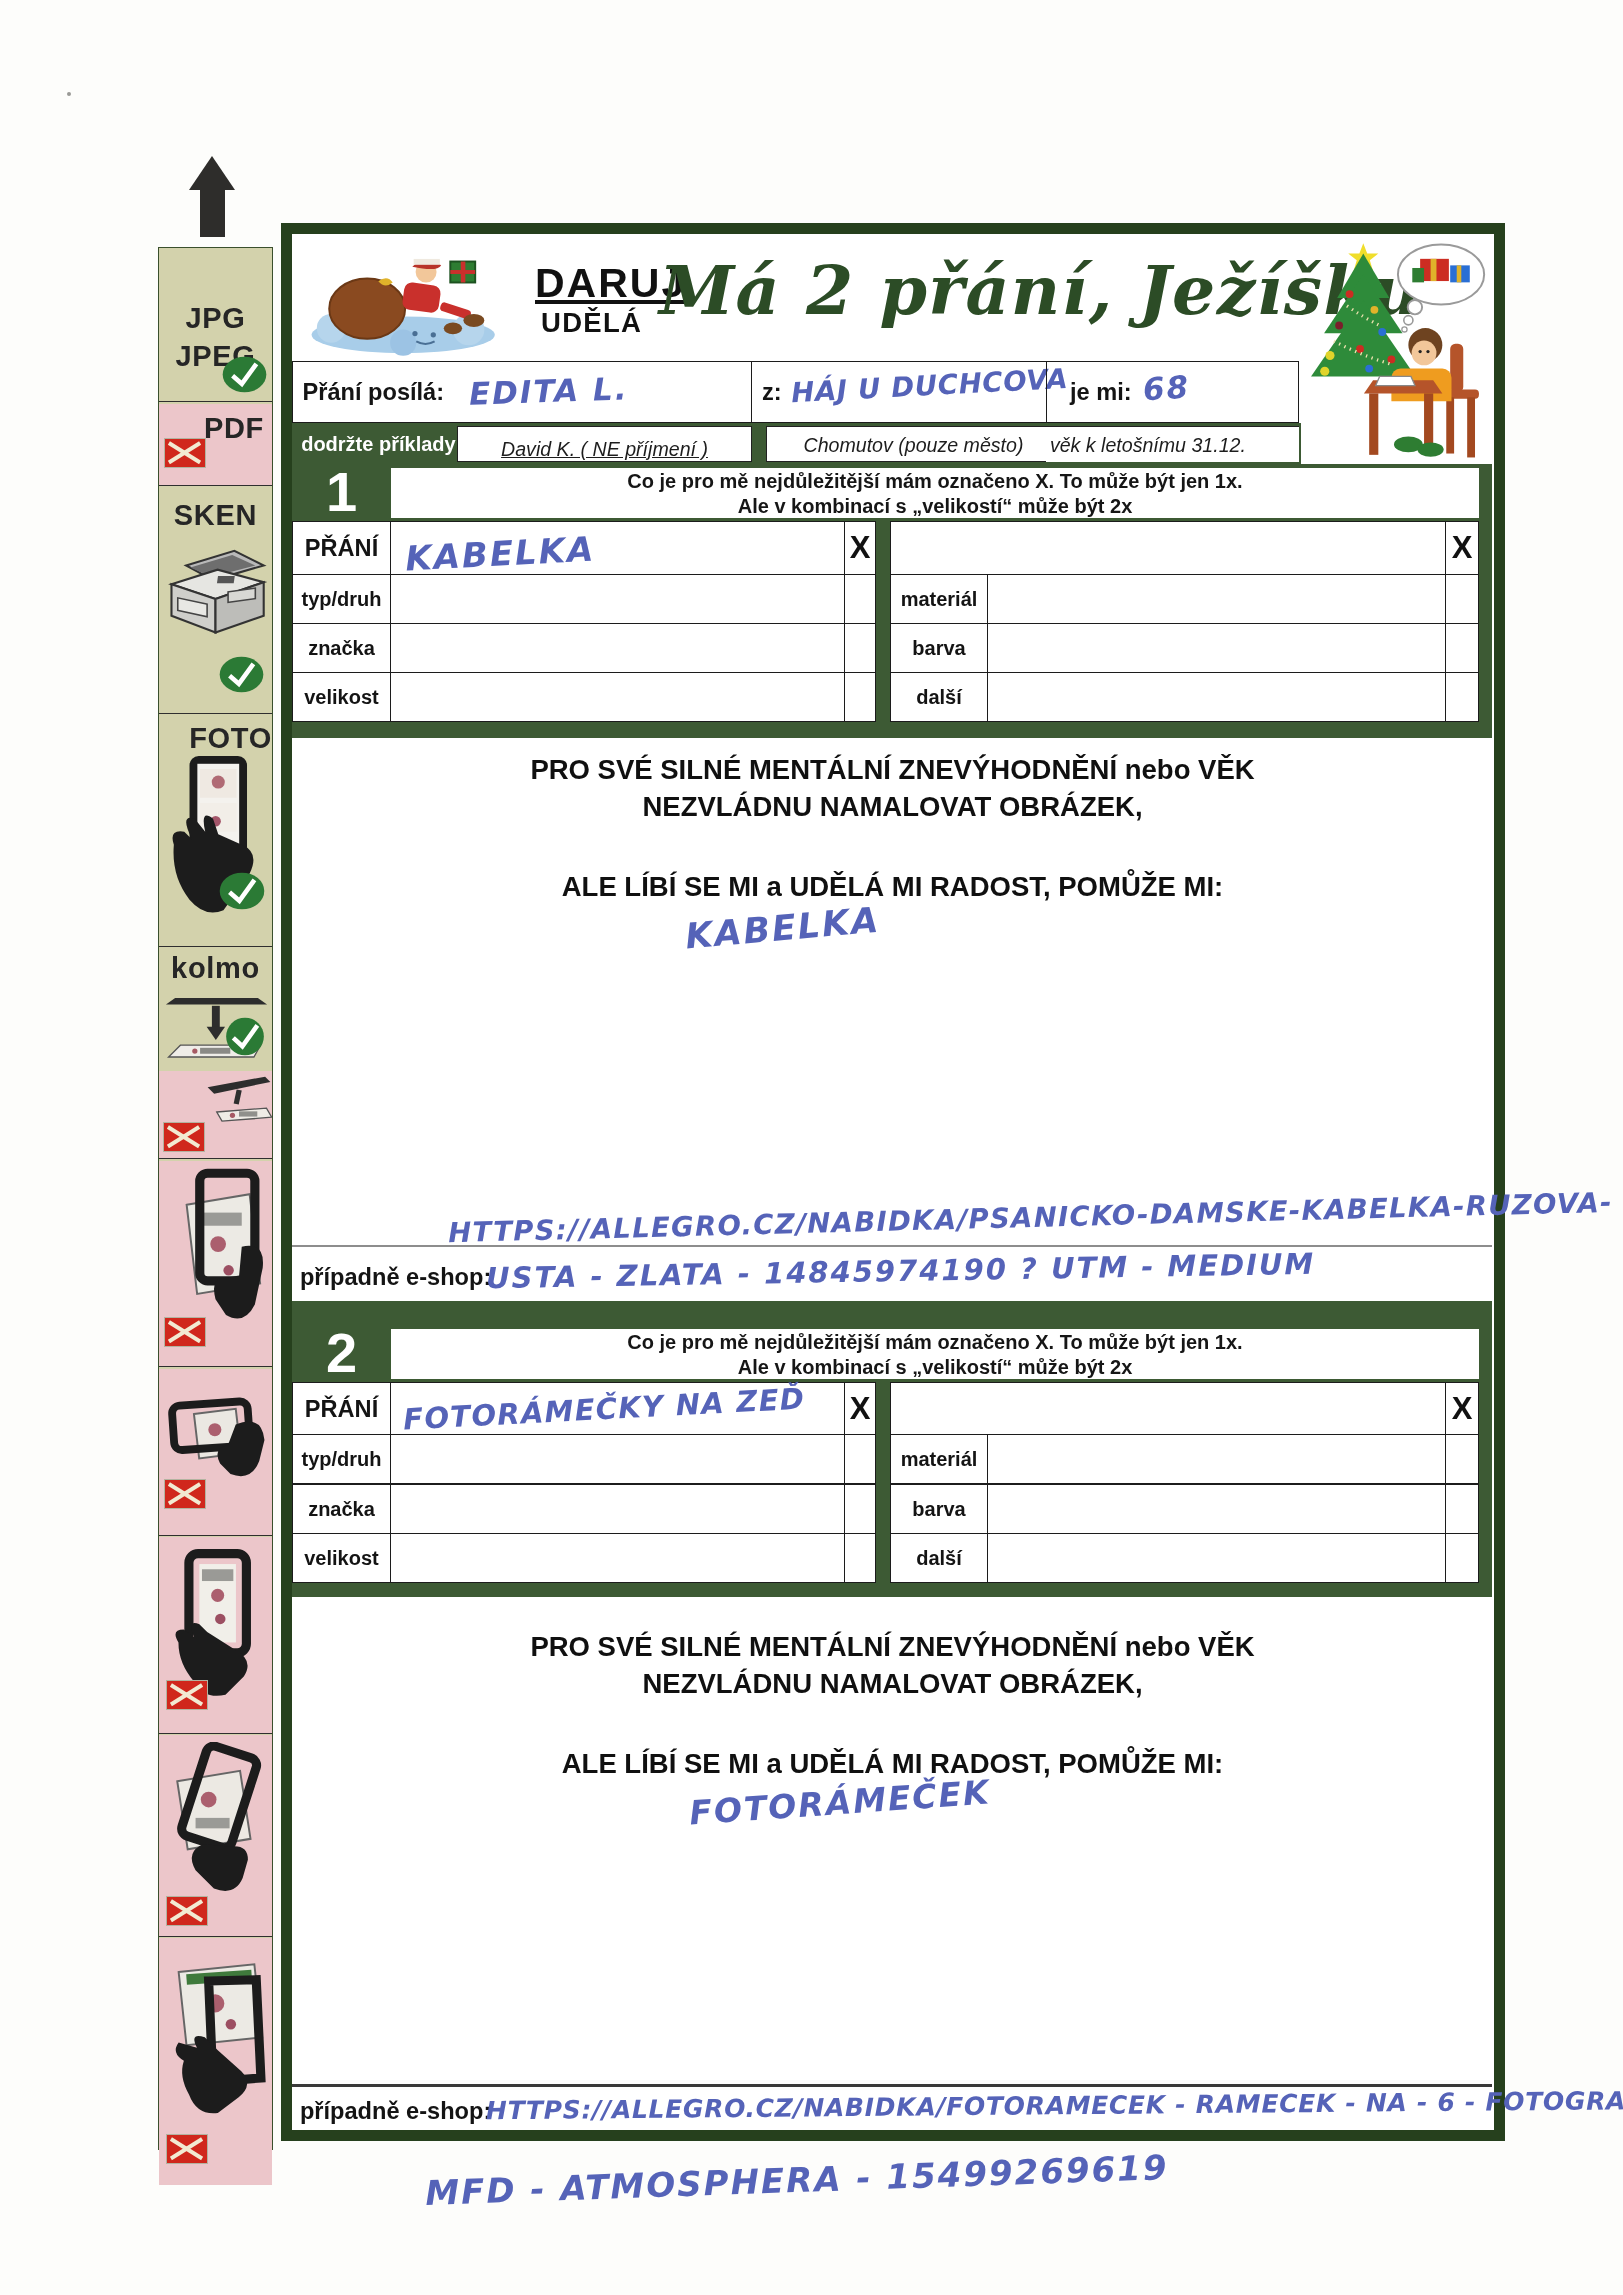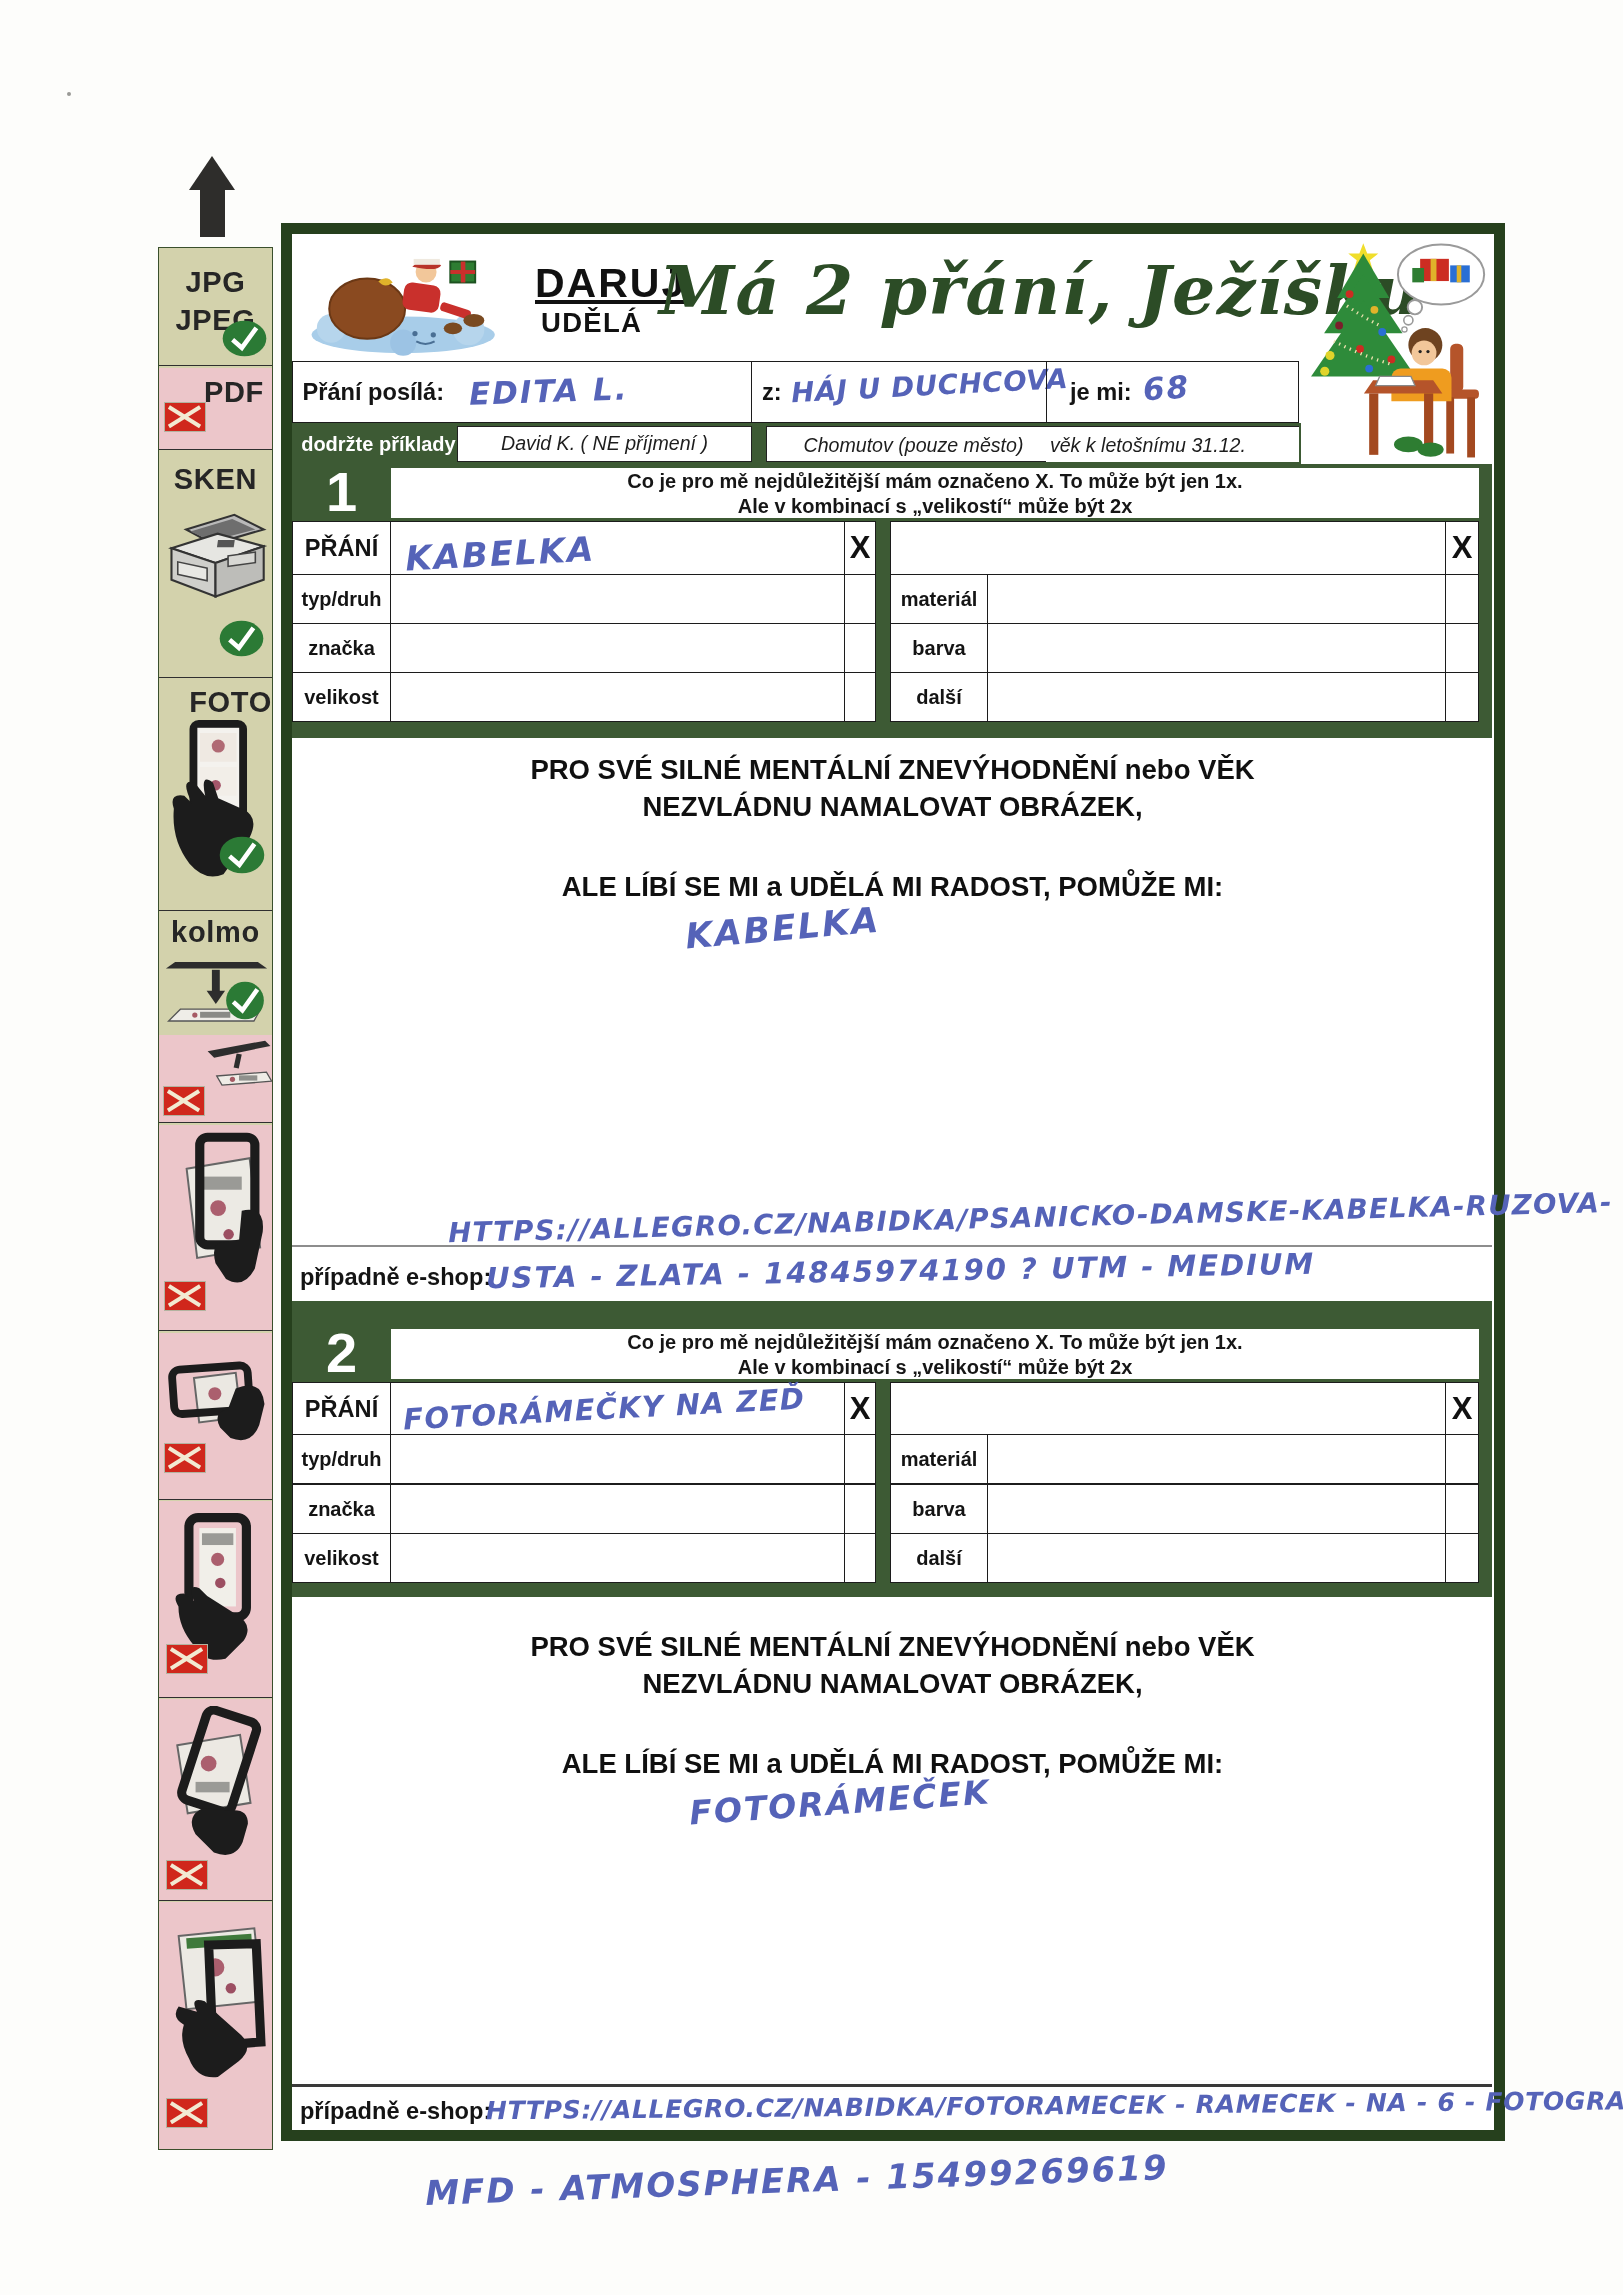--- a/index.html
+++ b/index.html
@@ -13,21 +13,21 @@
 
   
   .arrow-head { left:189px; top:156px; width:0; height:0;
     border-left:23.6px solid transparent; border-right:23.6px solid transparent;
     border-bottom:34px solid #2e2d2b; }
   .arrow-stem { left:200px; top:187px; width:25px; height:50px; background:#2e2d2b; }
 
   
   .sidebar { left:158px; top:247px; width:115px; height:1903px; background:#d3d2ac;
              border:1.3px solid #3a4f2c; }
-  .side-cell { position:absolute; left:0; width:113px; border-bottom:1.3px solid #2f2f2f; overflow:hidden; }
+  .side-cell { position:absolute; left:0; width:113px; border-bottom:1.3px solid #2f2f2f; overflow:hidden;margin-top:36px; }
   .side-beige { background:#d3d2ac; }
   .side-pink  { background:#ecc6ca; }
   .side-label { position:absolute; width:100%; text-align:center; font-weight:bold;
                 font-size:29px; color:#262626; letter-spacing:0.7px; }
   .badge { position:absolute; }
 
   
   .xbox { position:absolute; width:42px; height:30px; background:#d0271c; border:1.3px solid #b3b3a0; }
   .xbox svg { position:absolute; left:0; top:0; }
 
@@ -346,21 +346,21 @@
     <div class="abs" style="left:459px;top:127px;width:1.3px;height:62px;background:#1c1c1c;"></div>
     <div class="abs flabel" style="left:470px;top:145px;">z:</div>
     <div class="abs hand" style="left:499px;top:135px;font-size:27.5px;transform:rotate(-3deg);letter-spacing:0.7px;">HÁJ U DUCHCOVA</div>
     <div class="abs" style="left:754px;top:127px;width:1.3px;height:62px;background:#1c1c1c;"></div>
     <div class="abs flabel" style="left:765px;top:145px;margin-left:13px;">je mi:</div>
     <div class="abs hand" style="left:851px;top:136px;font-size:31px;transform:rotate(-4deg);">68</div>
 
     <div class="abs green" style="left:0;top:189px;width:1009px;height:41px;"></div>
     <div class="abs whitelbl" style="left:9.2px;top:199px;">dodržte příklady:</div>
     <div class="abs" style="left:165px;top:192px;width:295px;height:36px;background:#fff;border:0.7px solid #222;">
-      <div class="example" style="text-align:center;margin-top:5px;">David K. ( NE příjmení )</div>
+      <div class="example" style="text-align:center;margin-top:11px;text-decoration:underline;">David K. ( NE příjmení )</div>
     </div>
     <div class="abs" style="left:474px;top:192px;width:295px;height:36px;background:#fff;border:0.7px solid #222;">
       <div class="example" style="text-align:center;margin-top:6.5px;">Chomutov  (pouze město)</div>
     </div>
     <div class="abs" style="left:754px;top:192px;width:253px;height:36px;background:#fff;border-top:0.7px solid #222;">
       <div class="example" style="text-align:left;margin-top:6.5px;margin-left:3.9px;">věk k letošnímu 31.12.</div>
     </div>
 
     <div class="abs green" style="left:0;top:230px;width:1200px;height:57px;"></div>
     <div class="abs secnum" style="left:34px;top:230px;">1</div>

